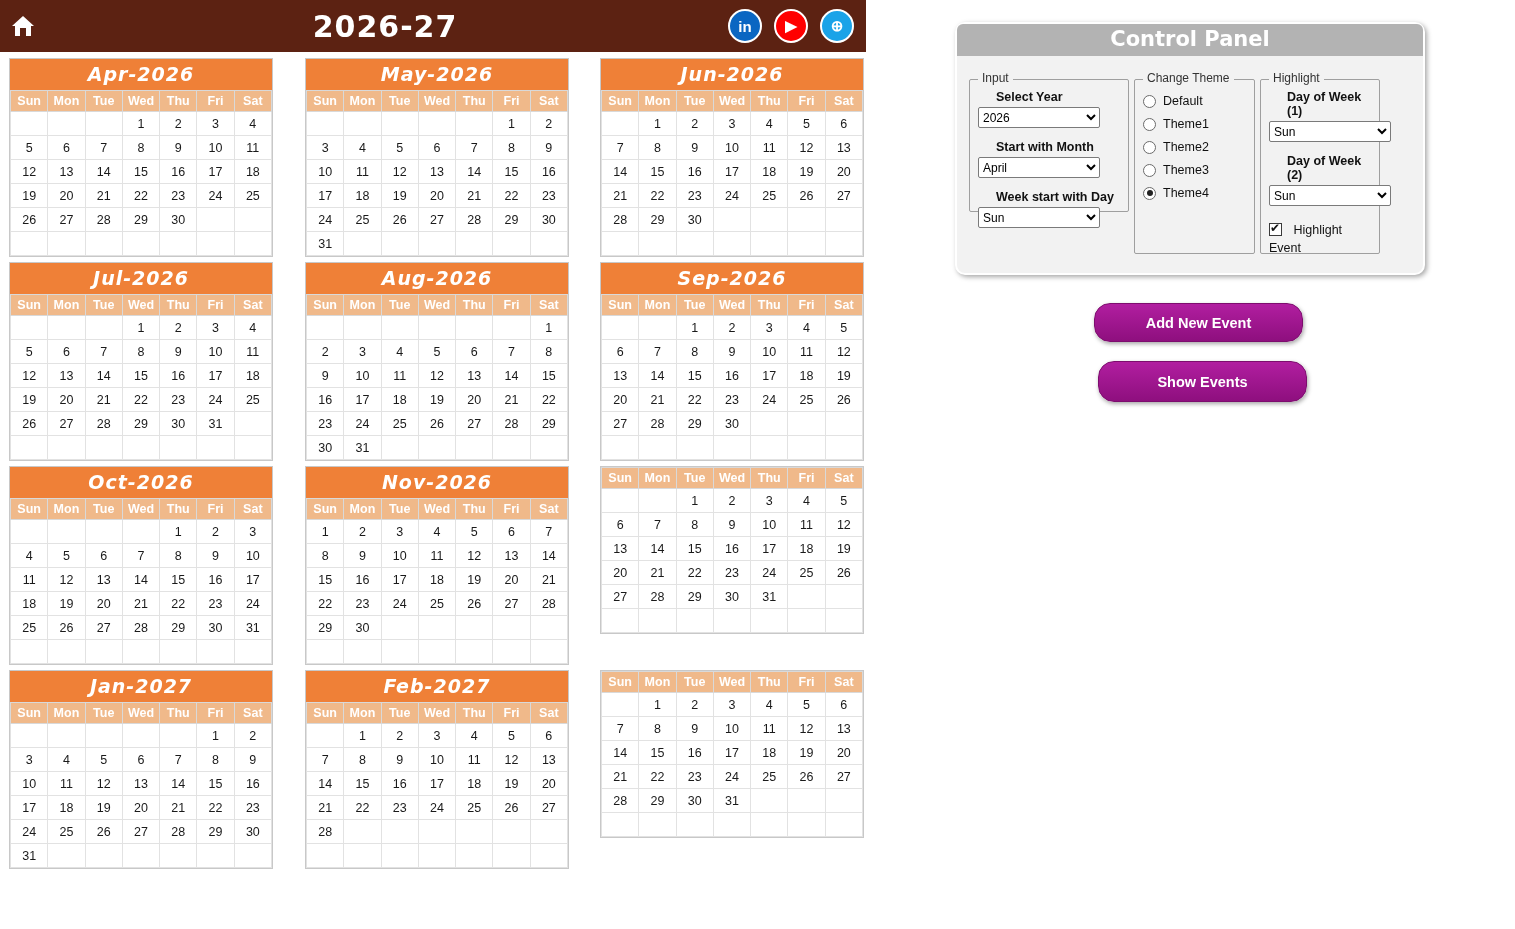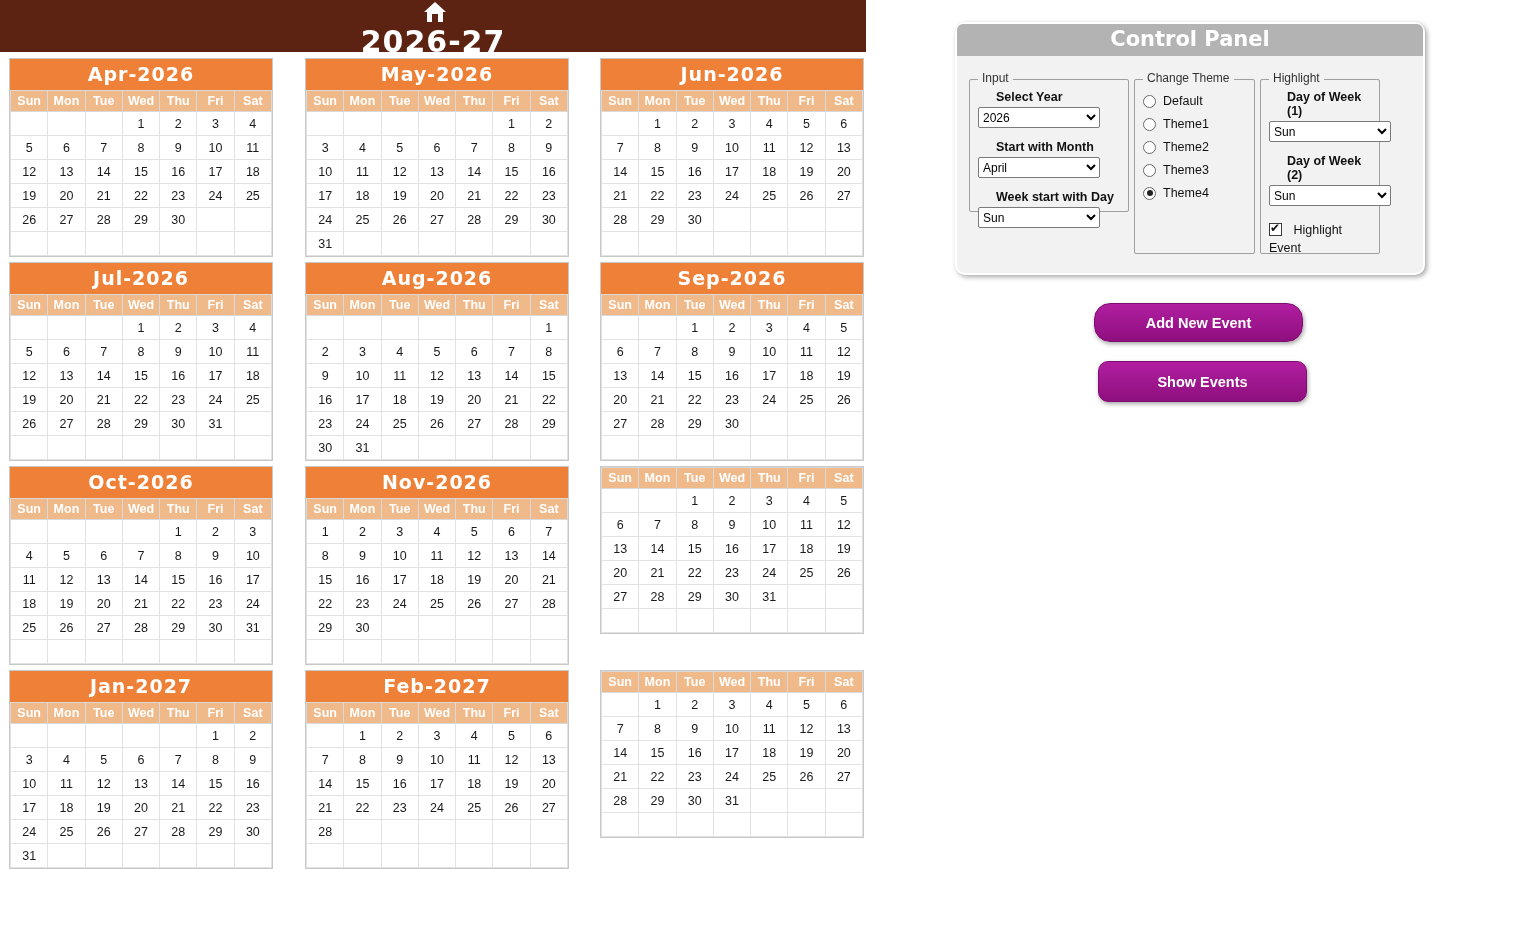--- a/index.html
+++ b/index.html
@@ -7,21 +7,21 @@
     width:1515px;height:929px;
     background:#ffffff;
     font-family:"Liberation Sans", sans-serif;
     position:relative;
     overflow:hidden;
   }
   
   #app-header{
     position:absolute;left:0;top:0;width:866px;height:52px;
     background:#5c2212;
-    display:flex;align-items:center;flex-direction:column;
+    display:flex;align-items:center;
   }
   #home-icon{
     width:38px;height:38px;margin-left:4px;
     display:flex;align-items:center;justify-content:center;
     cursor:pointer;
   }
   #header-title{
     flex:1;text-align:center;color:#ffffff;
     font-size:30px;font-weight:bold;letter-spacing:1px;
     font-family:"DejaVu Sans", sans-serif;
@@ -49,20 +49,21 @@
     border:1px solid #c8c8c8;
     background:#ffffff;
     box-sizing:border-box;
   }
   .month-title{
     background:#ef8037;color:#ffffff;
     text-align:center;font-size:19px;font-weight:bold;
     padding:4px 0 5px 0;
     font-family:"DejaVu Sans", sans-serif;
     letter-spacing:1px;
+    font-style:italic;
   }
   table.cal{
     border-collapse:collapse;width:100%;
     table-layout:fixed;
   }
   table.cal th{
     background:#f0b98a;color:#ffffff;
     font-size:12.5px;font-weight:bold;
     padding:3px 0;
     border:1px solid #d9d9d9;
@@ -132,21 +133,21 @@
   
   .pill{
     position:absolute;border-radius:16px;
     background:linear-gradient(#b11ea0,#8e0f7e);
     color:#ffffff;font-weight:bold;font-size:14.5px;
     display:flex;align-items:center;justify-content:center;
     box-shadow:1px 2px 4px rgba(0,0,0,.35);
     cursor:pointer;border:1px solid #7d0d6e;margin-left:8px;
   }
   #add-event-button{left:1086px;top:303px;width:207px;height:37px;}
-  #show-events-button{left:1090px;top:361px;width:207px;height:39px;border-radius:10px;}
+  #show-events-button{left:1090px;top:361px;width:207px;height:39px;}
 </style>
 </head>
 <body>
 
 <div id="app-header">
   <div id="home-icon">
     <svg width="26" height="24" viewBox="0 0 26 24" aria-hidden="true">
       <path d="M13 2 L24 12 L21 12 L21 22 L5 22 L5 12 L2 12 Z" fill="#ffffff"></path>
       <rect x="10" y="14" width="6" height="8" fill="#5c2212"></rect>
     </svg>

